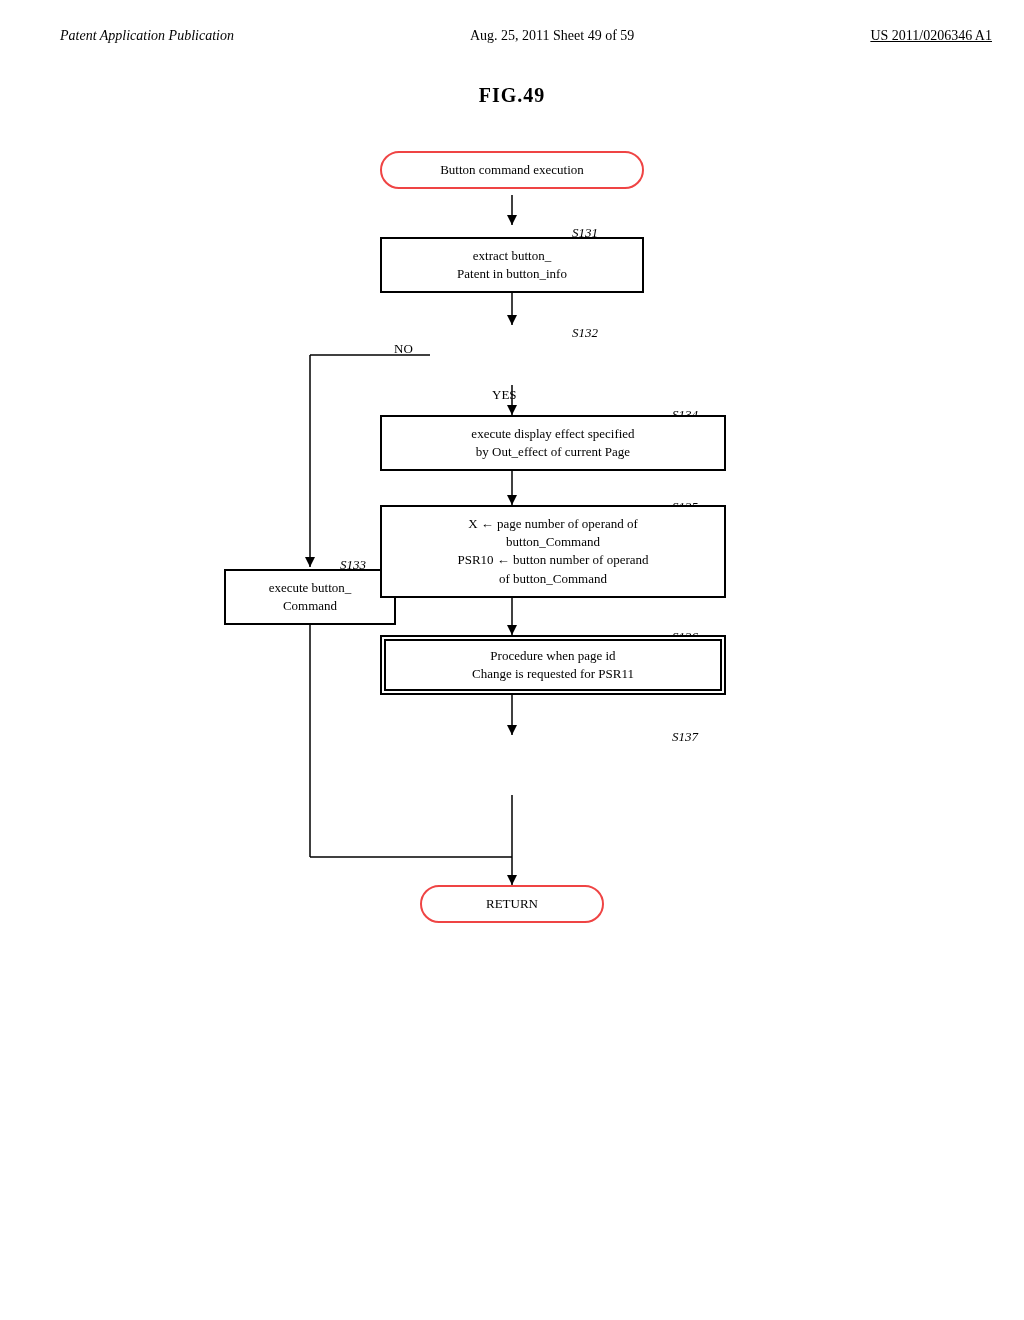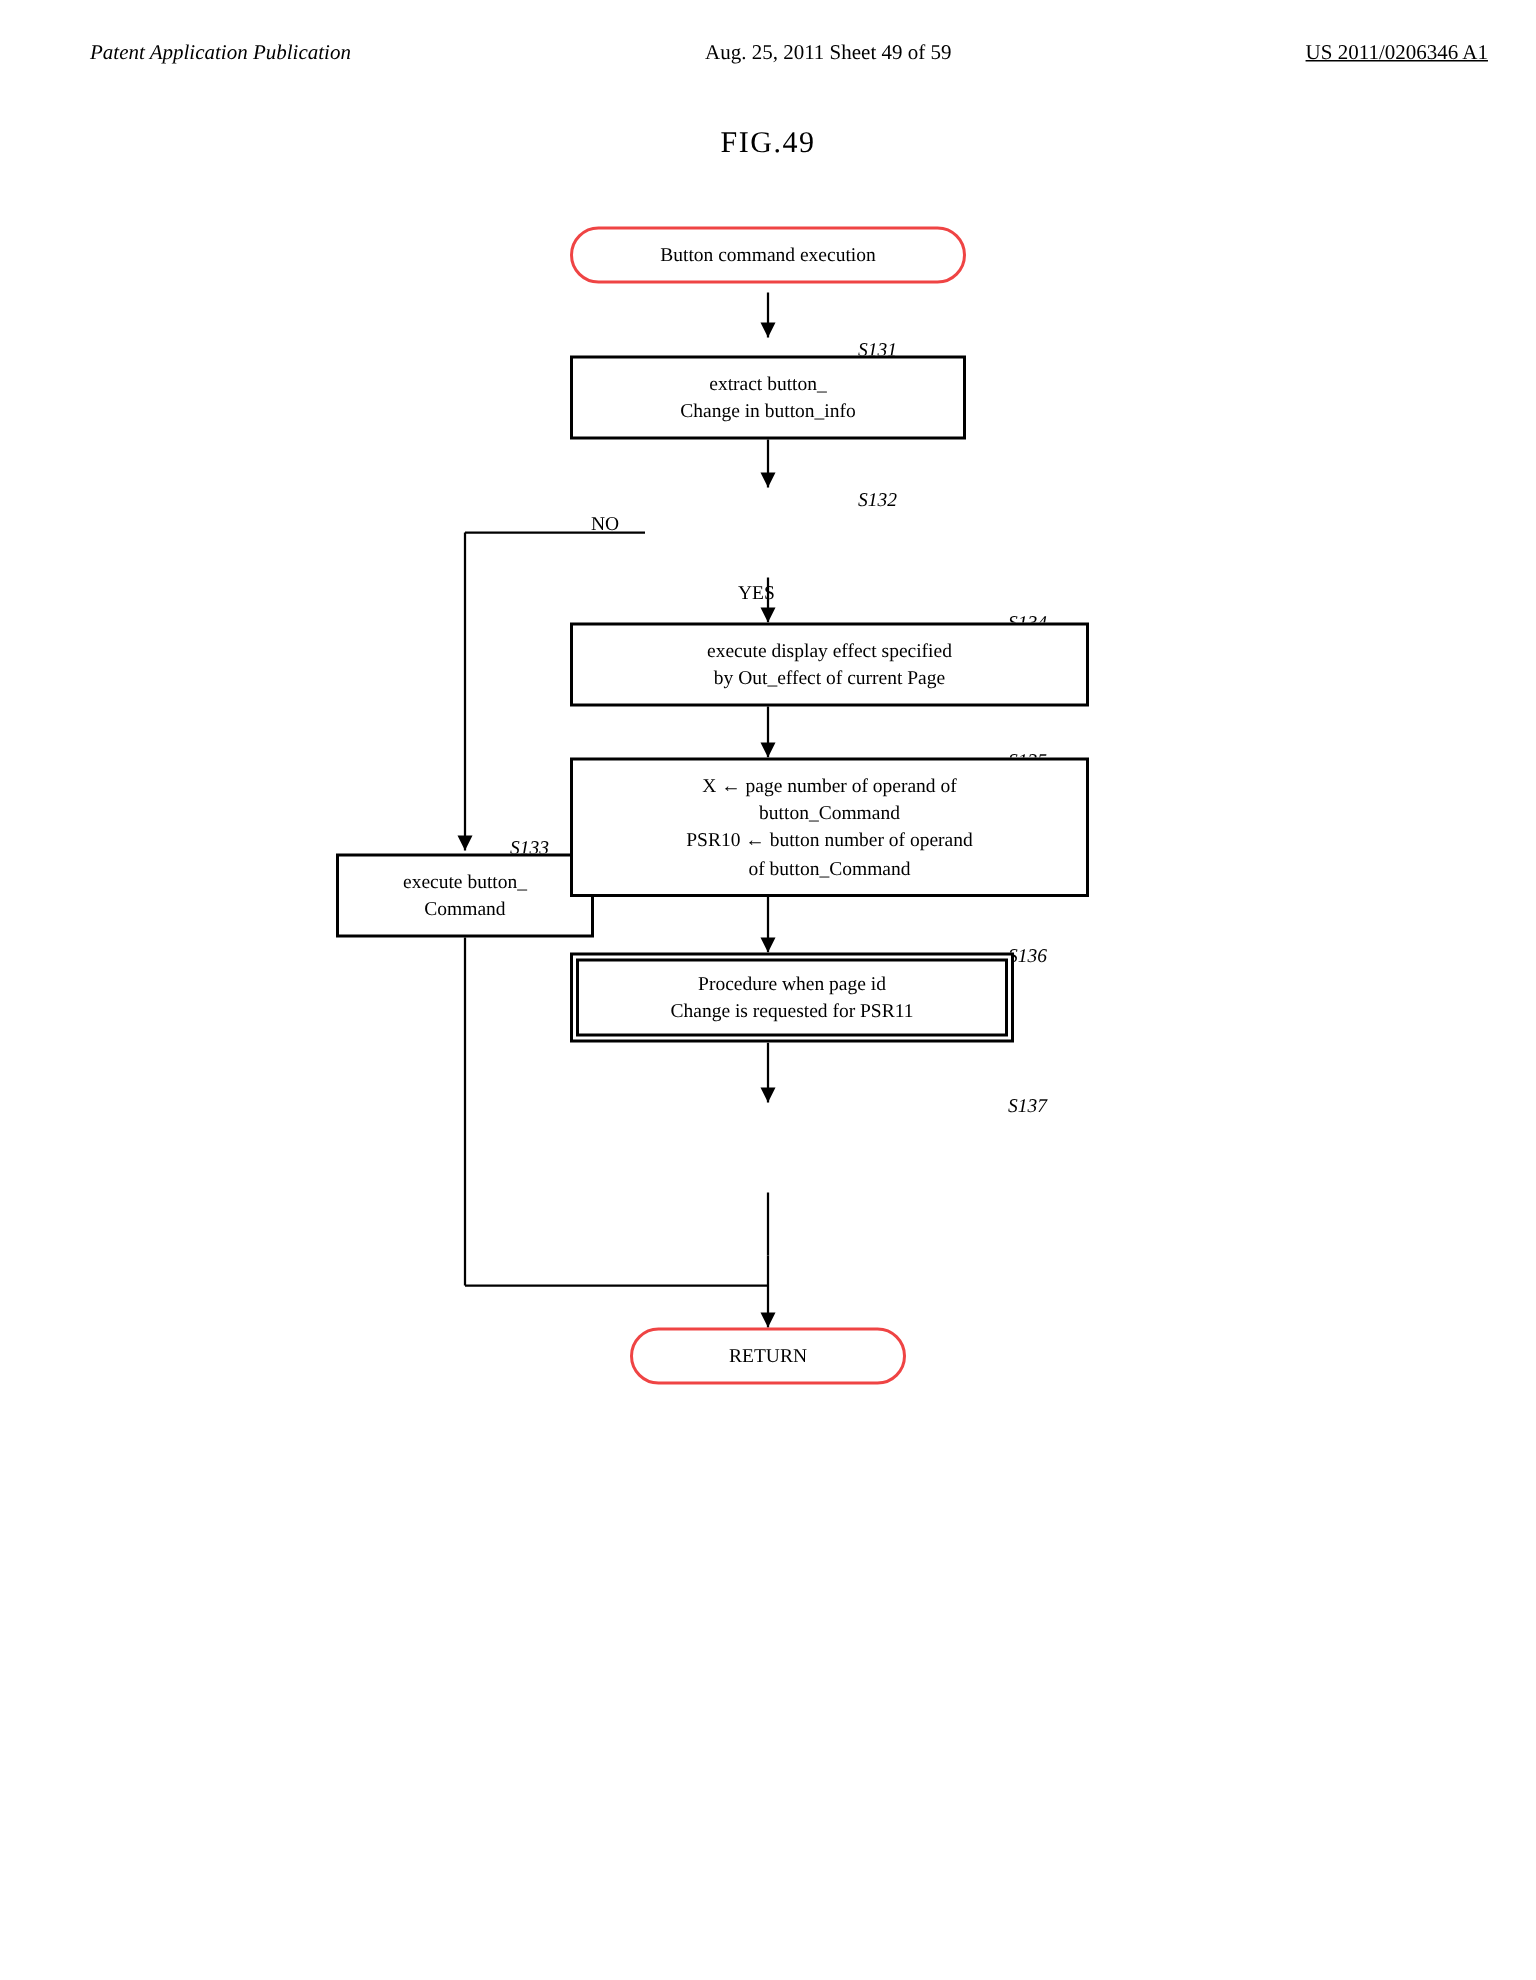--- a/index.html
+++ b/index.html
@@ -26,21 +26,21 @@
 
     .diagram-area {
       display: flex;
       flex-direction: column;
       align-items: center;
       padding-top: 40px;
     }
 
     .fig-title {
       font-size: 20px;
-      font-weight: normal;
+      font-weight: bold;
       margin-bottom: 30px;
       letter-spacing: 1px;
     }
 
     
     .flowchart {
       position: relative;
       width: 700px;
       min-height: 1100px;
     }
@@ -158,21 +158,21 @@
     <div class="fc-node rounded-rect" style="left: 218px; top: 14px; width: 264px;">
       <span>Button command execution</span>
     </div>
 
     <div class="step-label" style="left: 410px; top: 88px;">
       <span>S131</span>
     </div>
 
     <div class="fc-node rect" style="left: 218px; top: 100px; width: 264px; min-height: 48px;">
       <span style="white-space: pre-line;">extract button_
-Change in button_info</span>
+Patent in button_info</span>
     </div>
 
     <div class="step-label" style="left: 410px; top: 188px;">
       <span>S132</span>
     </div>
 
 
     <div class="branch-label" style="left: 232px; top: 204px;">NO</div>
 
     <div class="branch-label" style="left: 330px; top: 250px;">YES</div>
@@ -203,21 +203,21 @@
       <span style="white-space: pre-line;">X ← page number of operand of
 button_Command
 PSR10 ← button number of operand
 of button_Command</span>
     </div>
 
     <div class="step-label" style="left: 510px; top: 492px;">
       <span>S136</span>
     </div>
 
-    <div class="fc-node double-rect" style="left: 218px; top: 498px; width: 296px; min-height: 60px;">
+    <div class="fc-node double-rect" style="left: 218px; top: 498px; width: 346px; min-height: 60px;">
       <span style="white-space: pre-line;">Procedure when page id
 Change is requested for PSR11</span>
     </div>
 
     <div class="step-label" style="left: 510px; top: 592px;">
       <span>S137</span>
     </div>
 
 
     <div class="fc-node rounded-rect" style="left: 258px; top: 748px; width: 184px; justify-content: center;">

